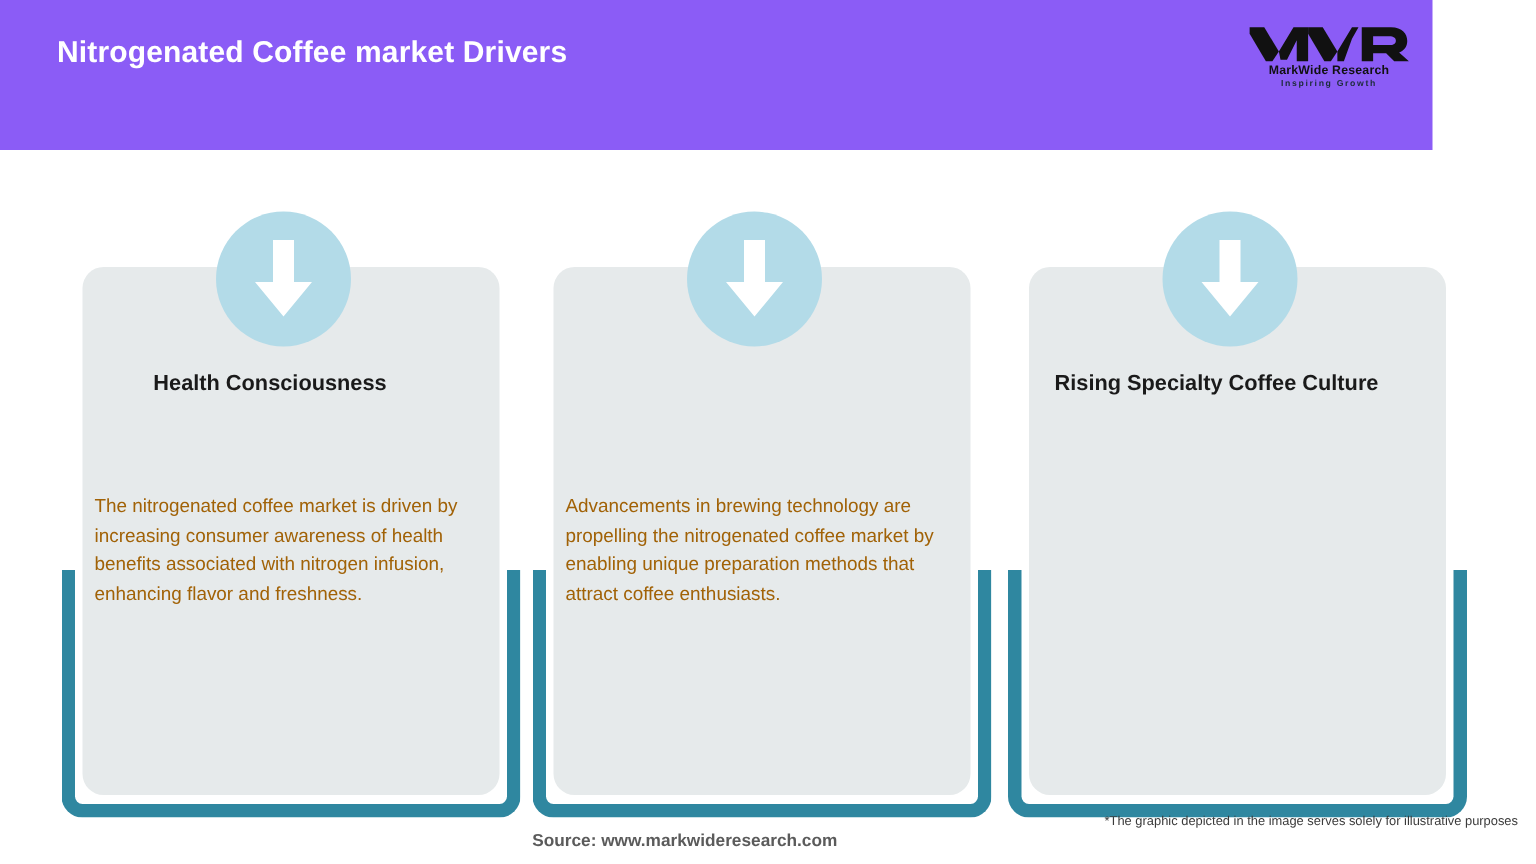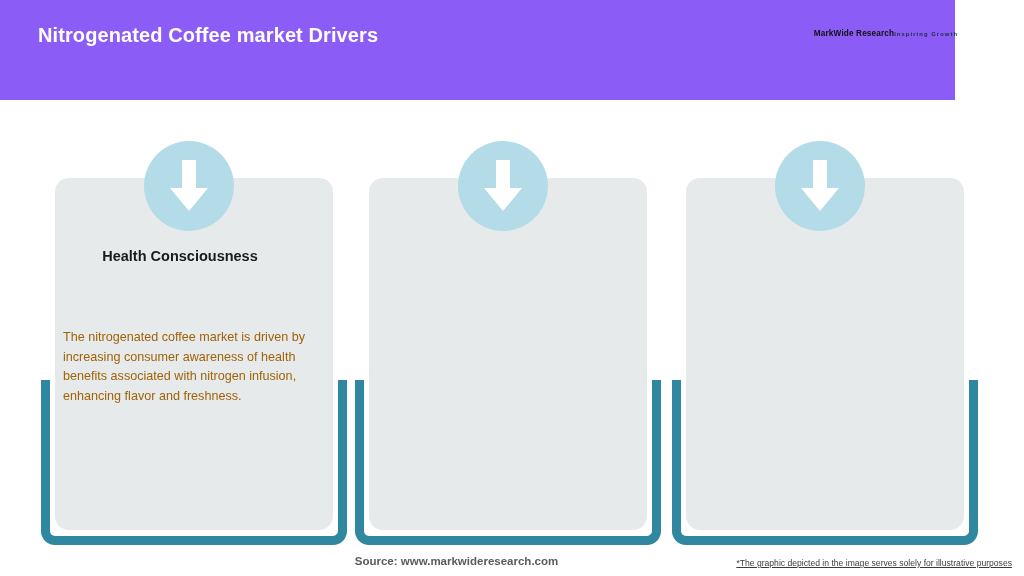--- a/index.html
+++ b/index.html
@@ -36,23 +36,23 @@
   }
 
   
   .logo {
     position: absolute;
     right: 14px;
     top: 8px;
     width: 110px;
     height: 52px;
     display: flex;
-    flex-direction: row;
+    flex-direction: column;
     align-items: center;
-    justify-content: center;
+    justify-content: flex-end;
   }
   .logo-mark {
     height: 26px;
     display: block;
   }
   .logo-name {
     font-size: 8.2px;
     font-weight: bold;
     color: #111111;
     letter-spacing: 0.15px;
@@ -156,25 +156,24 @@
     top: 555px;
     width: 913px;
     text-align: center;
     font-size: 11.5px;
     font-weight: bold;
     color: #5b5b5b;
   }
   .disclaimer {
     position: absolute;
     right: 12px;
-    top: 558px;
+    top: 542px;
     font-size: 8.6px;
     color: #3b3b3b;
     white-space: nowrap;
-    text-decoration: underline;
   }
 </style>
 </head>
 <body>
 
 <div class="header">
   <div class="header-title">Nitrogenated Coffee market Drivers</div>
 
   <div class="logo">
     <svg class="logo-mark" viewBox="0 0 200 48">
@@ -206,28 +205,30 @@
   </div>
 
   <div class="card-block c2">
     <div class="frame"></div>
     <div class="card"></div>
     <div class="icon-circle">
       <svg width="44" height="56" viewBox="0 0 44 56">
         <polygon points="15,2 29,2 29,30 41,30 22,53 3,30 15,30" fill="#ffffff"></polygon>
       </svg>
     </div>
+    <div class="card-body">Advancements in brewing technology are propelling the nitrogenated coffee market by enabling unique preparation methods that attract coffee enthusiasts.</div>
   </div>
 
   <div class="card-block c3">
     <div class="frame"></div>
     <div class="card"></div>
     <div class="icon-circle">
       <svg width="44" height="56" viewBox="0 0 44 56">
         <polygon points="15,2 29,2 29,30 41,30 22,53 3,30 15,30" fill="#ffffff"></polygon>
       </svg>
     </div>
+    <div class="card-title">Rising Specialty Coffee Culture</div>
   </div>
 
 </div>
 
 <div class="source">Source: www.markwideresearch.com</div>
 <div class="disclaimer">*The graphic depicted in the image serves solely for illustrative purposes</div>
 
 </body></html>

